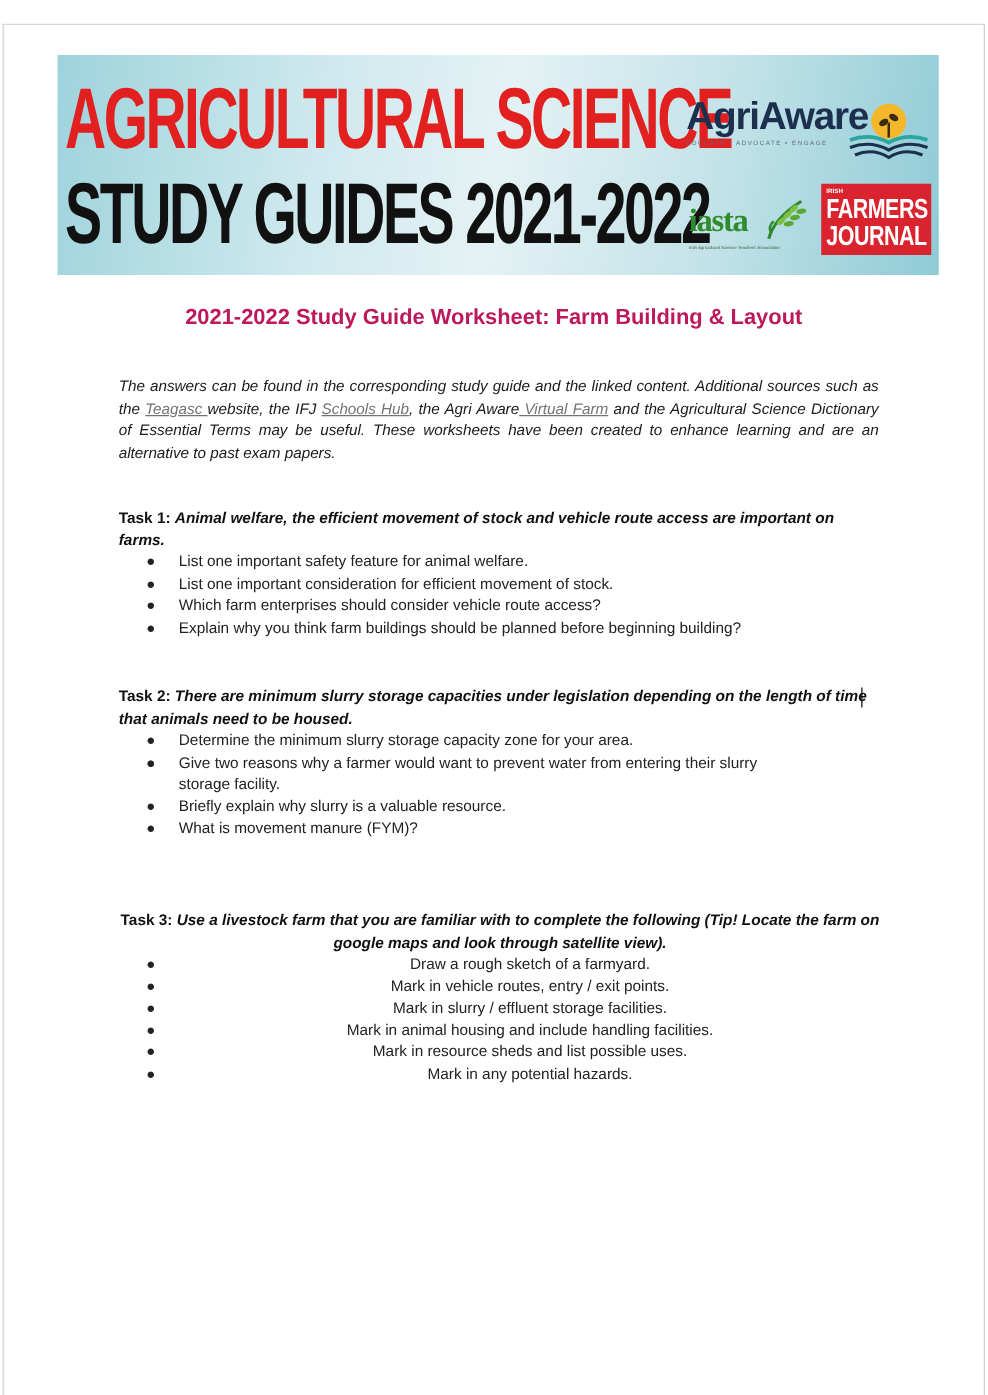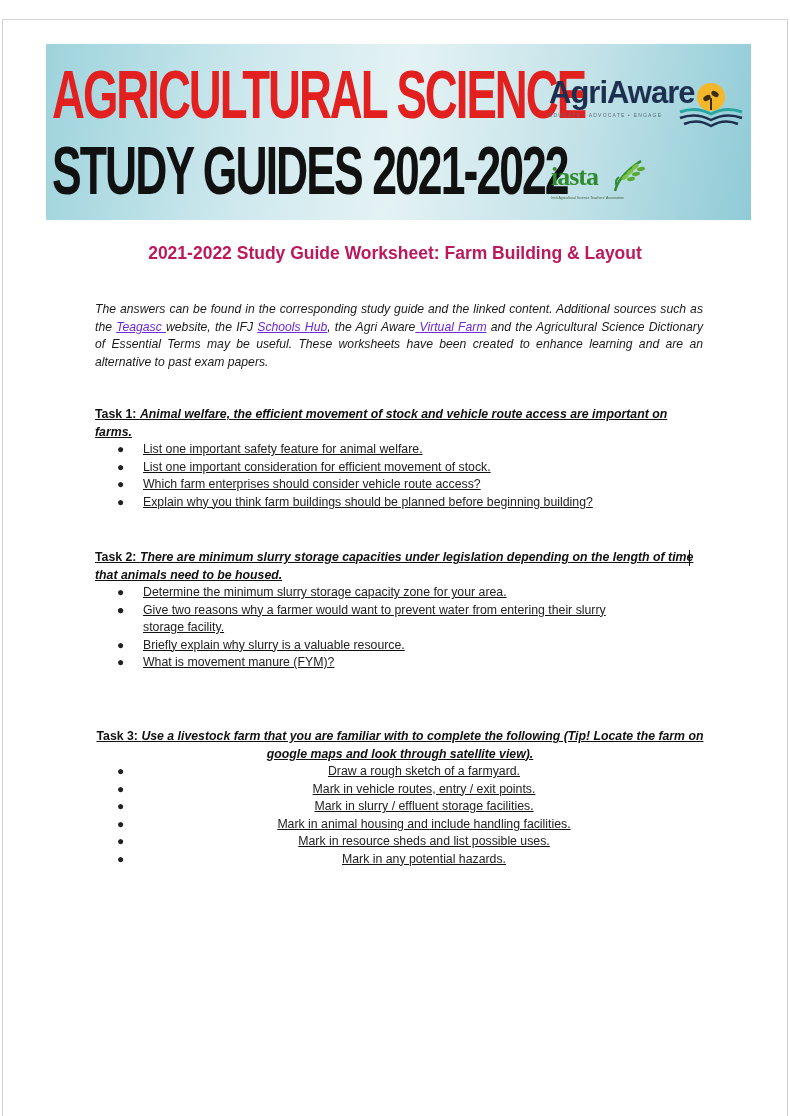--- a/index.html
+++ b/index.html
@@ -15,23 +15,23 @@
     .logo-iasta { position: absolute; left: 503px; top: 113px; width: 100px; height: 50px; }
     .logo-iasta-text { position: absolute; left: 2px; top: 5px; font-family: "Liberation Serif", serif; font-weight: bold; font-size: 26px; color: #2e8b2e; letter-spacing: -1px; }
     .logo-iasta-sub { position: absolute; left: 2px; top: 39px; font-size: 3.5px; color: #3c5b3c; white-space: nowrap; }
     .logo-ifj { position: absolute; left: 611px; top: 103px; width: 88px; height: 57px; background: #d9232e; color: #fff; box-sizing: border-box; padding: 3px 4px; }
     .logo-ifj-small { font-size: 5px; font-weight: bold; line-height: 6px; color: #fff; }
     .logo-ifj-big { font-family: "Liberation Sans", sans-serif; font-weight: bold; font-size: 22px; line-height: 22px; transform: scaleX(0.78); transform-origin: left top; white-space: nowrap; letter-spacing: -0.5px; }
 
     .doc-title { position: absolute; left: 0; width: 790px; top: 243px; text-align: center; font-family: "Liberation Sans", sans-serif; font-weight: bold; font-size: 17.5px; color: #be185d; }
 
     .intro { position: absolute; left: 95px; top: 301px; width: 608px; font-style: italic; font-size: 12.2px; line-height: 17.5px; color: #1a1a1a; text-align: justify; }
-    .intro a { color: #6d28d9; text-decoration: underline; }
+    .intro a { color: #737373; text-decoration: underline; }
 
-    .task { position: absolute; left: 95px; width: 610px; font-size: 12.3px; line-height: 17.5px; color: #111; text-decoration: underline; }
+    .task { position: absolute; left: 95px; width: 610px; font-size: 12.3px; line-height: 17.5px; color: #111; }
     .task-head { margin: 0; }
     .task-label { font-weight: bold; }
     .task-desc { font-weight: bold; font-style: italic; }
     .task ul { margin: 0; padding: 0 0 0 48px; list-style: none; }
     .task li { position: relative; margin: 0; padding-left: 0; color: #222; }
     .task li .bullet { position: absolute; left: -26px; top: 0; font-size: 12px; }
     .cursor-bar { display: inline-block; width: 1px; height: 16px; background: #111; vertical-align: -3px; margin-left: 4px; }
   </style>
 </head>
 <body>
@@ -64,20 +64,25 @@
         <ellipse cx="19" cy="15" rx="4" ry="2" fill="#7cc142" transform="rotate(-40 19 15)"></ellipse>
         <ellipse cx="24" cy="10" rx="4" ry="2" fill="#7cc142" transform="rotate(-40 24 10)"></ellipse>
         <ellipse cx="20" cy="22" rx="4" ry="2" fill="#5aa832" transform="rotate(-10 20 22)"></ellipse>
         <ellipse cx="25" cy="17" rx="4" ry="2" fill="#5aa832" transform="rotate(-10 25 17)"></ellipse>
         <ellipse cx="30" cy="12" rx="4" ry="2" fill="#5aa832" transform="rotate(-10 30 12)"></ellipse>
         <path d="M6 30 Q3 24 8 20" stroke="#2e8b2e" stroke-width="2" fill="none"></path>
       </svg>
       <div class="logo-iasta-sub">Irish Agricultural Science Teachers' Association</div>
     </div>
 
+    <div class="logo-ifj">
+      <div class="logo-ifj-small">IRISH</div>
+      <div class="logo-ifj-big">FARMERS</div>
+      <div class="logo-ifj-big">JOURNAL</div>
+    </div>
   </div>
 </div>
 
 <div class="doc-title">2021-2022 Study Guide Worksheet: Farm Building &amp; Layout</div>
 
 <div class="intro"><span>The answers can be found in the corresponding study guide and the linked content. Additional sources such as the </span><a>Teagasc </a><span>website, the IFJ </span><a>Schools Hub</a><span>, the Agri Aware</span><a> Virtual Farm</a><span> and the Agricultural Science Dictionary of Essential Terms may be useful. These worksheets have been created to enhance learning and are an alternative to past exam papers.</span></div>
 
 <div class="task" style="top:406px;">
   <p class="task-head"><span class="task-label">Task 1: </span><span class="task-desc">Animal welfare, the efficient movement of stock and vehicle route access are important on farms.</span></p>
   <ul>

